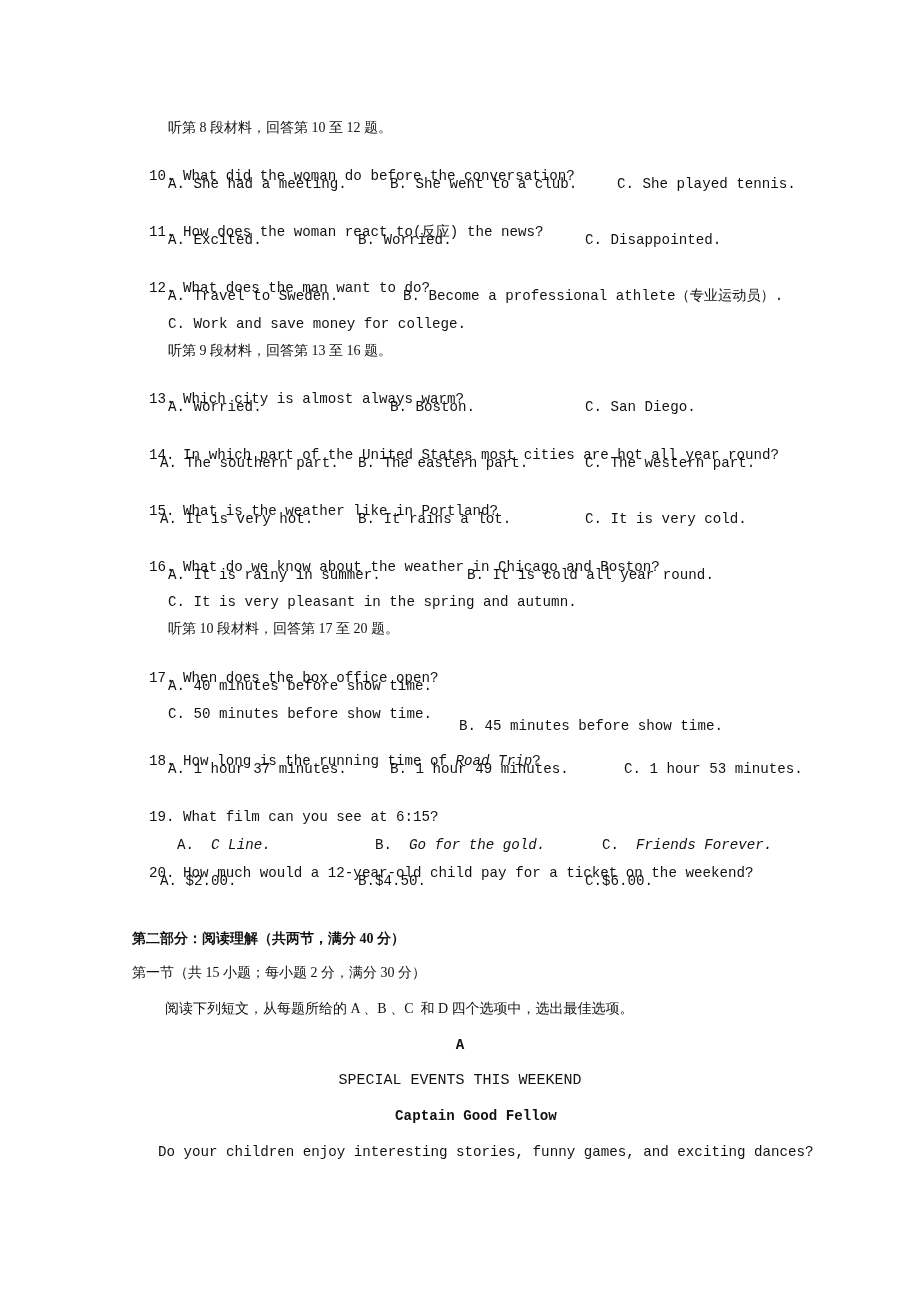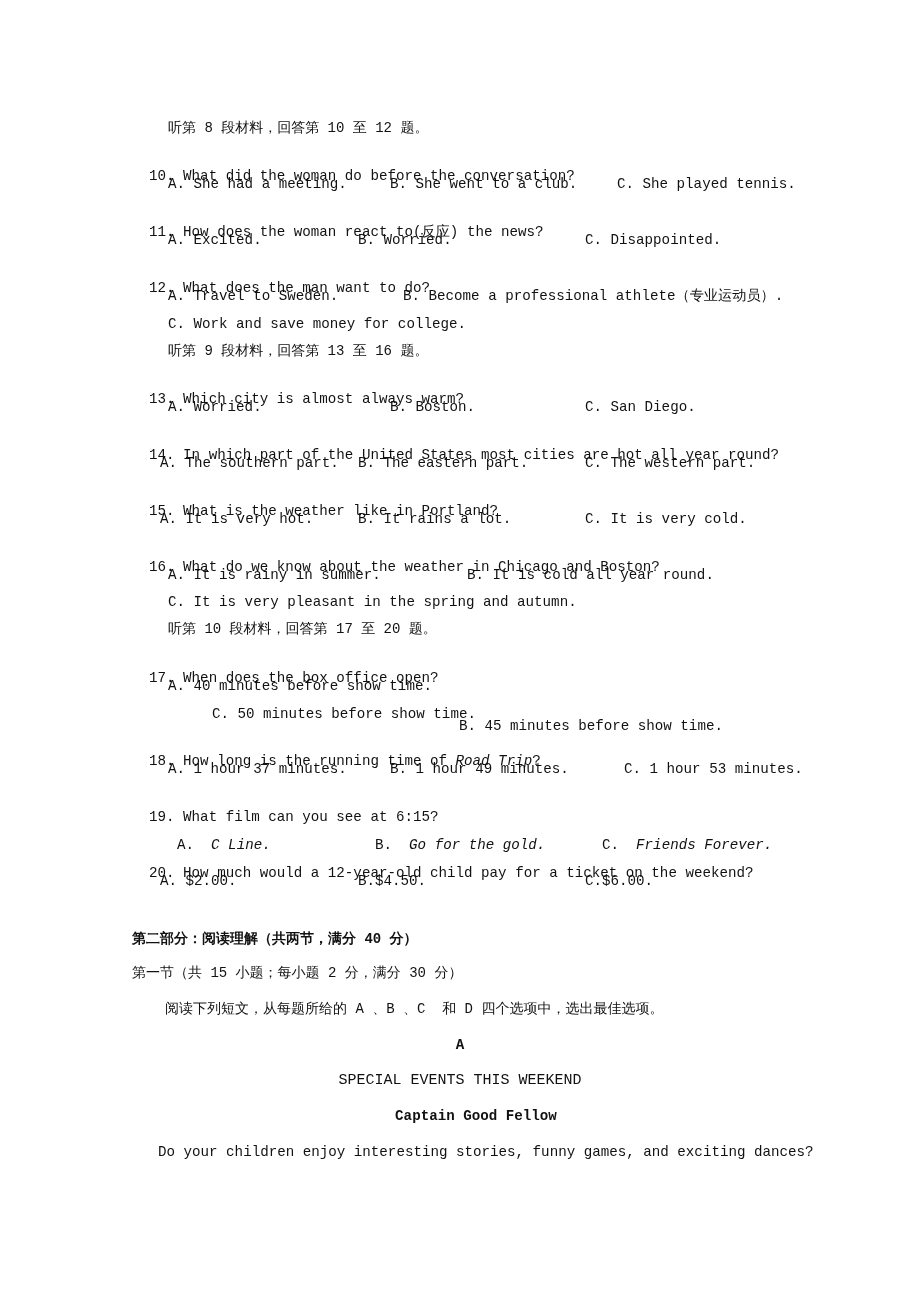--- a/index.html
+++ b/index.html
@@ -1,20 +1,20 @@
 <!DOCTYPE html>
 <html><head>
   <meta charset="utf-8">
   <style>
     html, body { margin: 0; padding: 0; background: #ffffff; }
     body { width: 920px; height: 1302px; position: relative; overflow: hidden;
            font-family: "DejaVu Serif", "Liberation Serif", serif; color: #111; }
     .line { position: absolute; white-space: pre; font-size: 14px; line-height: 20px; }
     .opt { position: absolute; white-space: pre; font-family: "Liberation Mono", "DejaVu Sans Mono", monospace; font-size: 14.2px; line-height: 20px; }
-    .cn { font-family: Liberation Mono, monospace; font-size: 14px; }
+    .cn { font-family: Liberation Serif, serif; font-size: 14px; }
     .bold { font-weight: bold; }
     .it { font-style: italic; }
     .center { left: 0; width: 920px; text-align: center; }
   </style>
 </head>
 <body>
 
 <div class="line cn" style="left:168px; top:118px;">听第 8 段材料，回答第 10 至 12 题。</div>
 
 <div class="opt" style="left:132px; top:146px;">
@@ -68,21 +68,21 @@
 <div class="opt" style="left:467px; top:565px;">B. It is cold all year round.</div>
 <div class="opt" style="left:168px; top:592px;">C. It is very pleasant in the spring and autumn.</div>
 
 <div class="line cn" style="left:168px; top:619px;">听第 10 段材料，回答第 17 至 20 题。</div>
 
 <div class="opt" style="left:132px; top:648px;">
   <span>17.</span> <span>When does the box office open?</span>
 </div>
 <div class="opt" style="left:168px; top:676px;">A. 40 minutes before show time.</div>
 <div class="opt" style="left:459px; top:676px;margin-top:40px;">B. 45 minutes before show time.</div>
-<div class="opt" style="left:168px; top:704px;margin-left:44px;">C. 50 minutes before show time.</div>
+<div class="opt" style="left:168px; top:704px;">C. 50 minutes before show time.</div>
 
 <div class="opt" style="left:132px; top:731px;">
   <span>18.</span> <span>How long is the running time of </span><span class="it">Road Trip</span><span>?</span>
 </div>
 <div class="opt" style="left:168px; top:759px;">A. 1 hour 37 minutes.</div>
 <div class="opt" style="left:390px; top:759px;">B. 1 hour 49 minutes.</div>
 <div class="opt" style="left:624px; top:759px;">C. 1 hour 53 minutes.</div>
 
 <div class="opt" style="left:132px; top:787px;">
   <span>19.</span> <span>What film can you see at 6:15?</span>

